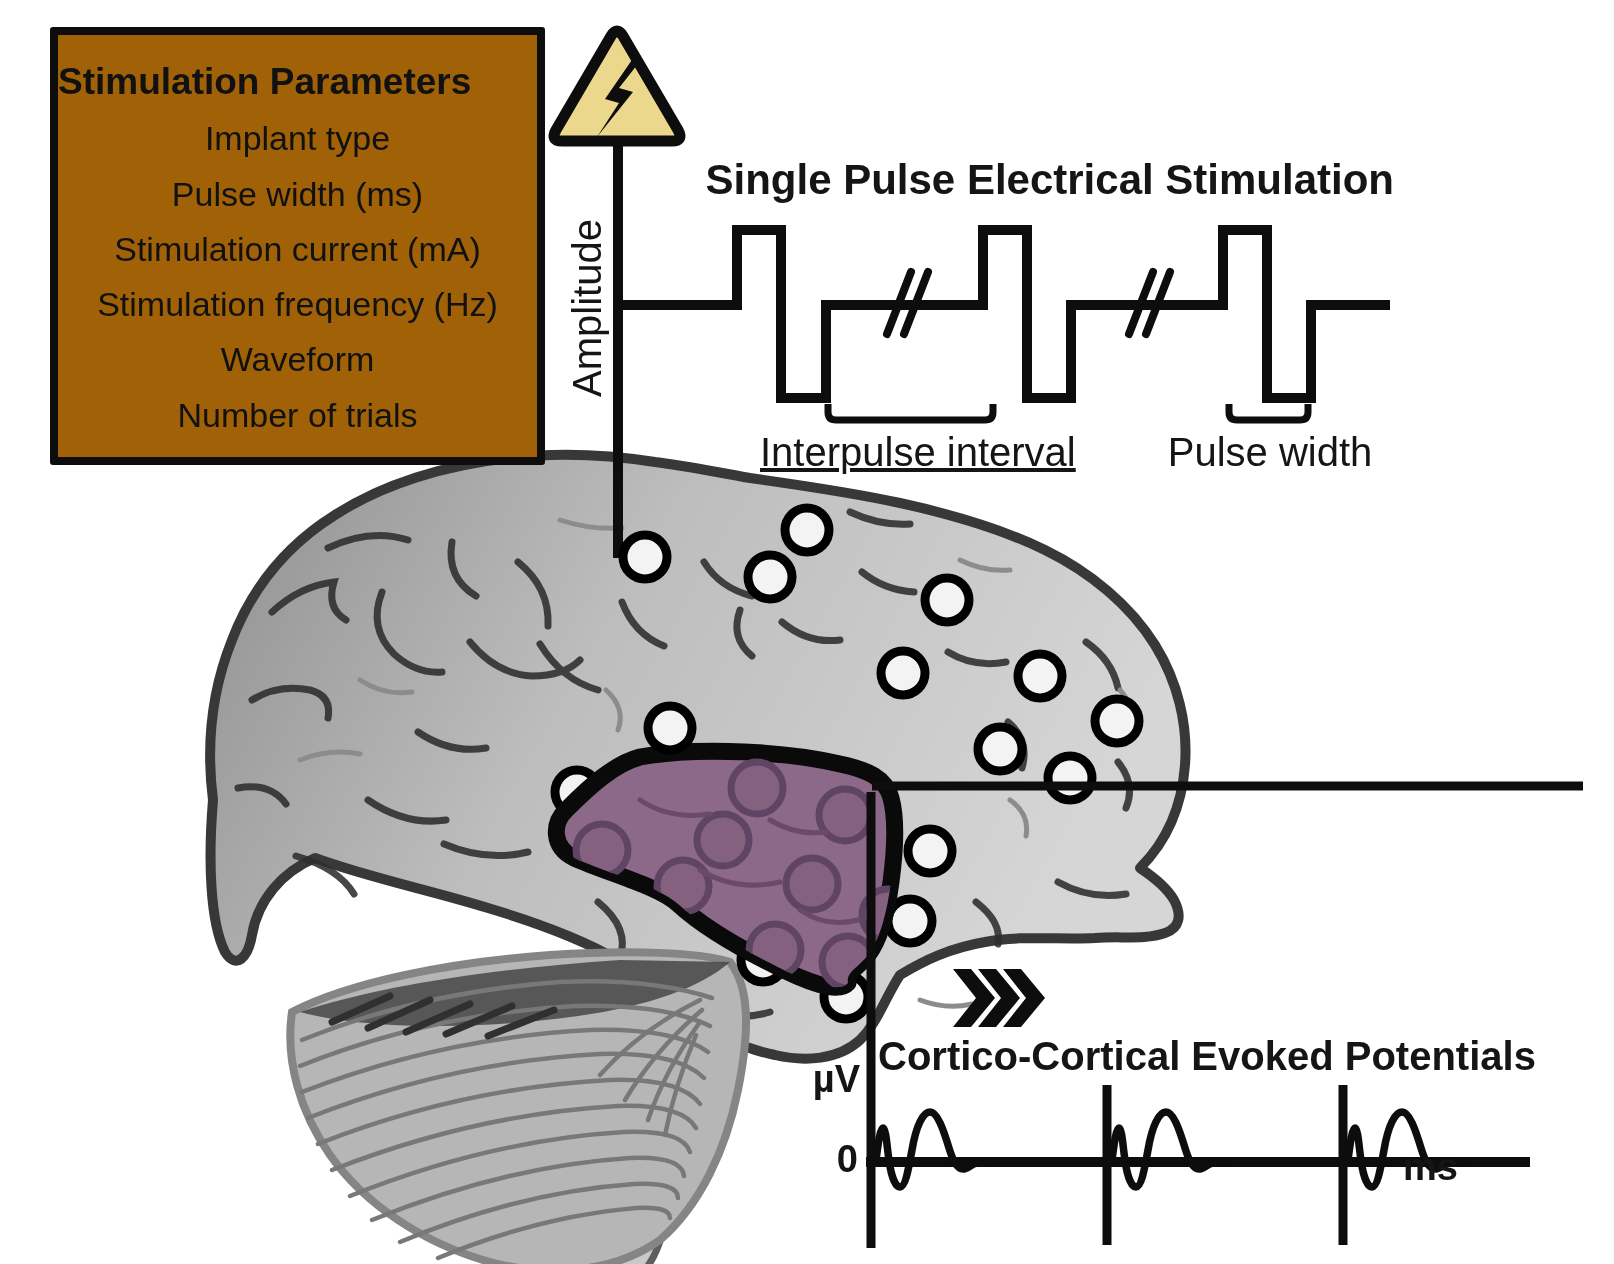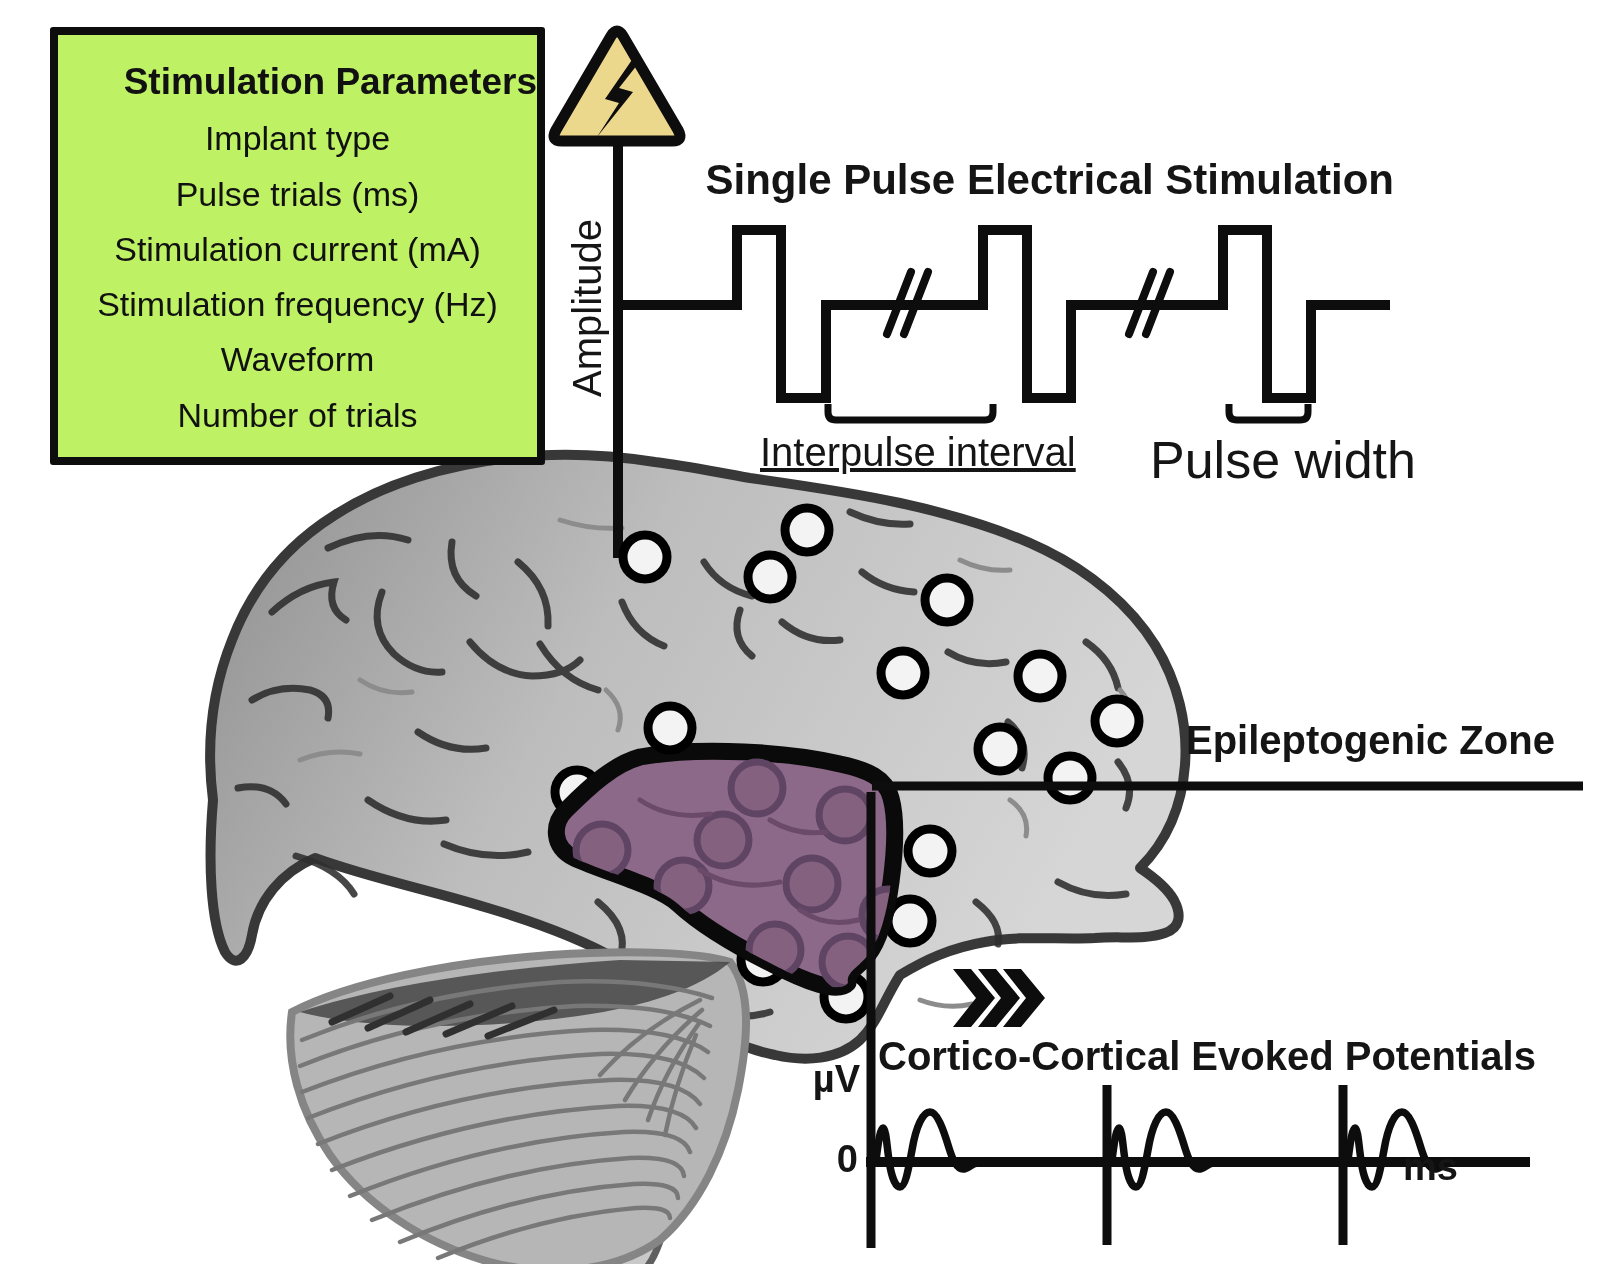--- a/index.html
+++ b/index.html
@@ -2,31 +2,31 @@
 <html><head>
 <meta charset="utf-8">
 <style>
   html,body{margin:0;padding:0;background:#fff;}
   #stage{position:relative;width:1614px;height:1264px;background:#fff;overflow:hidden;
          font-family:"Liberation Sans",sans-serif;color:#111;}
   #art{position:absolute;left:0;top:0;z-index:0;}
   .txt{position:absolute;z-index:2;white-space:nowrap;color:#151515;}
   .bold{font-weight:700;}
   #params-box{position:absolute;left:50px;top:27px;width:495px;height:438px;
-      border:8px solid #0d0d0d;border-radius:3px;background:#bef264;box-sizing:border-box;z-index:2;
-      display:flex;flex-direction:column;align-items:flex-end;}
+      border:8px solid #0d0d0d;border-radius:3px;background:#a16207;box-sizing:border-box;z-index:2;
+      display:flex;flex-direction:column;align-items:flex-start;}
   #params-box .bx-title{font-size:37px;font-weight:700;margin-top:26px;}
   #params-box .bx-items{flex:1;display:flex;flex-direction:column;justify-content:space-evenly;
       align-items:center;width:100%;padding-bottom:6px;}
   #params-box .bx-items div{font-size:34px;font-weight:400;}
   #spes-title{left:654px;top:156px;width:740px;text-align:right;font-size:42px;}
   #amplitude-label{left:438px;top:285px;width:300px;height:46px;text-align:center;
       font-size:40px;transform:rotate(-90deg);}
   #ipi-label{left:760px;top:430px;width:300px;text-align:center;font-size:40px;text-decoration:underline;}
-  #pw-label{left:1150px;top:430px;width:240px;text-align:center;font-size:52px;}
+  #pw-label{left:1150px;top:430px;width:240px;text-align:center;font-size:40px;}
   #ez-label{left:1186px;top:718px;font-size:40px;}
   #ccep-title{left:878px;top:1034px;font-size:40px;}
   #uv-label{left:800px;top:1058px;width:60px;text-align:right;font-size:38px;}
   #zero-label{left:816px;top:1138px;width:42px;text-align:right;font-size:38px;}
   #ms-label{left:1403px;top:1146px;width:70px;font-size:38px;}
 </style>
 </head>
 <body>
 
 <div id="stage">
@@ -227,31 +227,30 @@
       <use href="#ccepw" transform="translate(236,0)"></use>
       <use href="#ccepw" transform="translate(472,0)"></use>
     </g>
   </g>
 </svg>
 
 <div id="params-box">
   <div class="bx-title">Stimulation Parameters</div>
   <div class="bx-items">
     <div>Implant type</div>
-    <div>Pulse trials (ms)</div>
+    <div>Pulse width (ms)</div>
     <div>Stimulation current (mA)</div>
     <div>Stimulation frequency (Hz)</div>
     <div>Waveform</div>
     <div>Number of trials</div>
   </div>
 </div>
 
 <div class="txt bold" id="spes-title">Single Pulse Electrical Stimulation</div>
 <div class="txt" id="amplitude-label">Amplitude</div>
 <div class="txt" id="ipi-label">Interpulse interval</div>
 <div class="txt" id="pw-label">Pulse width</div>
-<div class="txt bold" id="ez-label">Epileptogenic Zone</div>
 <div class="txt bold" id="ccep-title">Cortico-Cortical Evoked Potentials</div>
 <div class="txt bold" id="uv-label">µV</div>
 <div class="txt bold" id="zero-label">0</div>
 <div class="txt bold" id="ms-label">ms</div>
 
 </div>
 
 </body></html>

